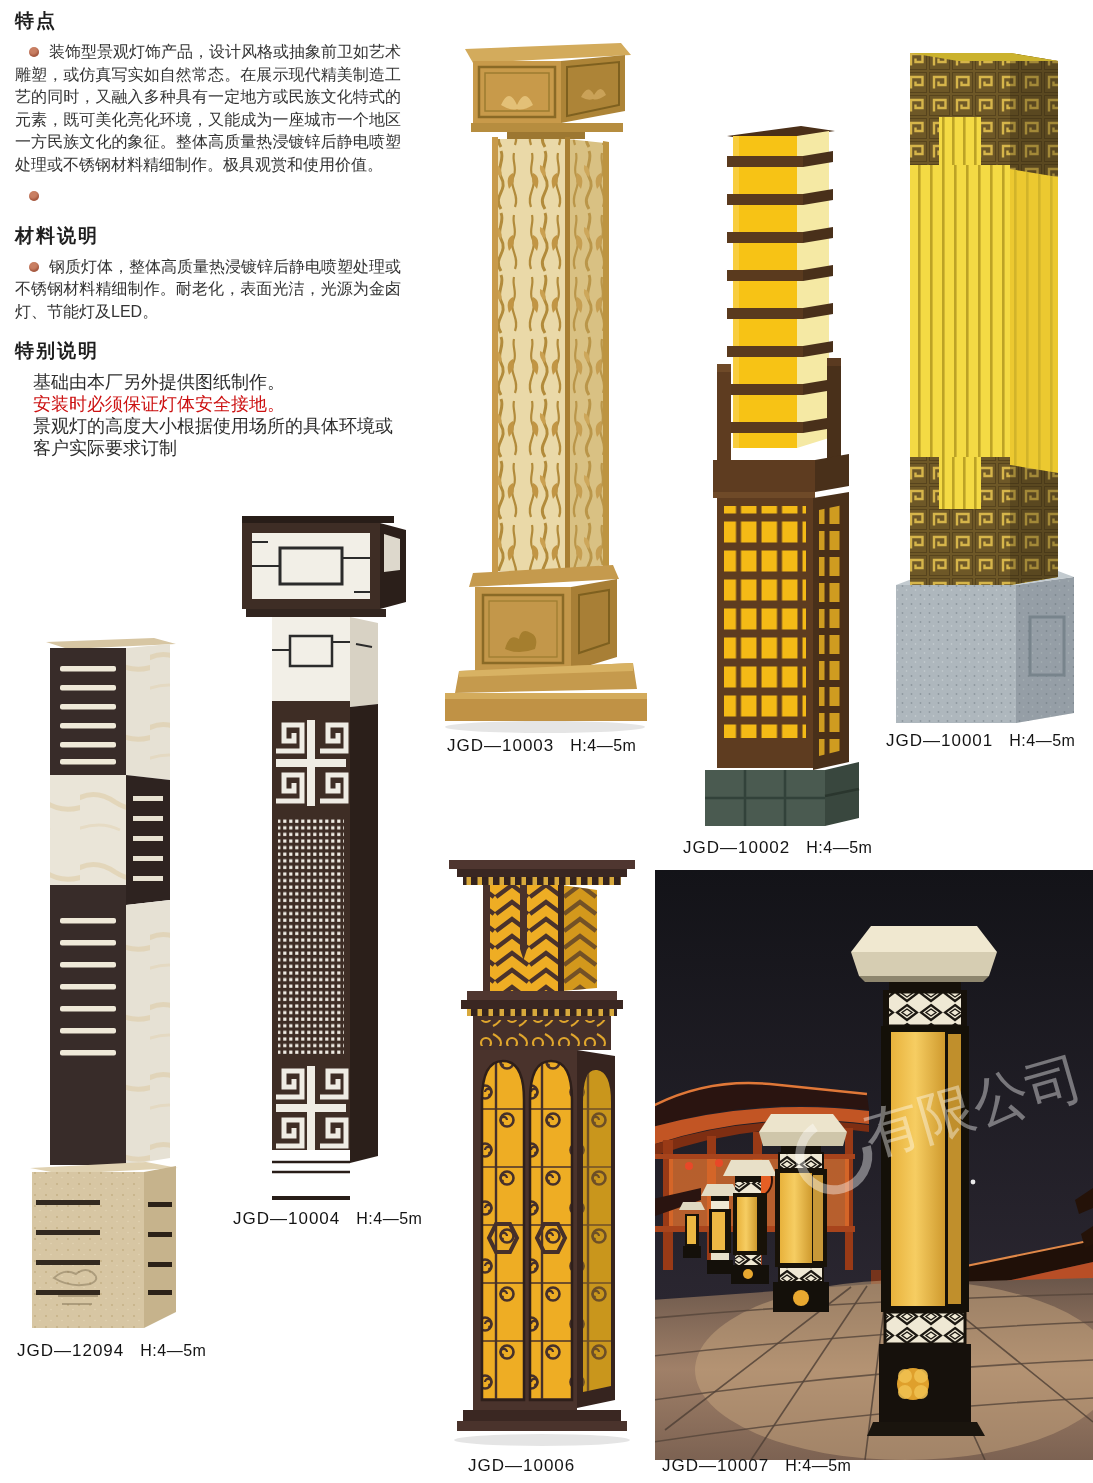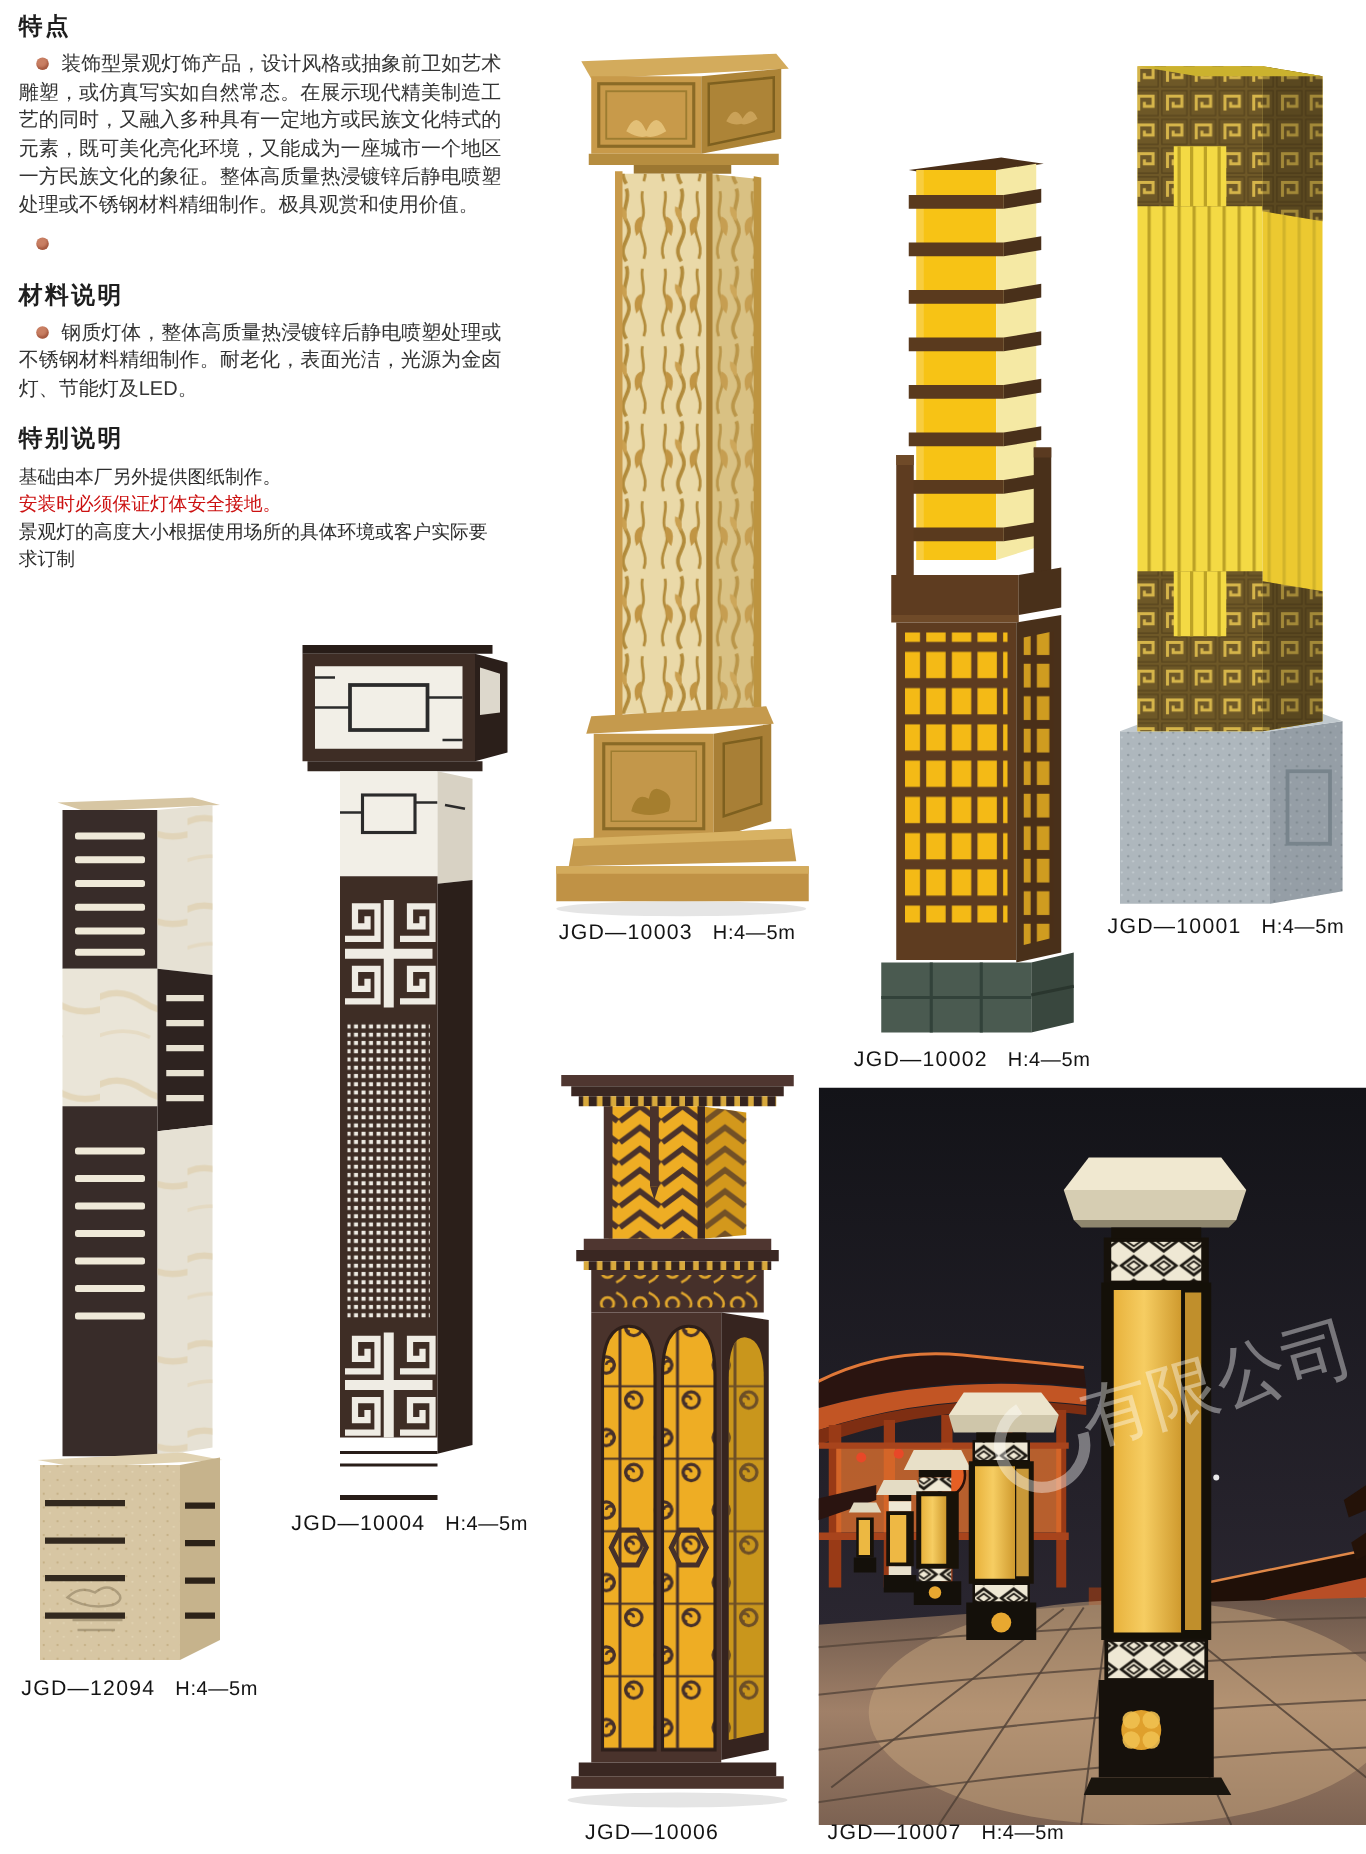--- a/index.html
+++ b/index.html
@@ -5,21 +5,21 @@
   * { margin:0; padding:0; box-sizing:border-box; }
   html,body { background:#ffffff; }
   .page { position:relative; width:1093px; height:1483px; background:#fff; overflow:hidden;
           font-family:Liberation Sans, sans-serif; }
   .info { position:absolute; left:15px; top:8px; width:386px; }
   .sec-title { font-size:19px; font-weight:bold; color:#1e1e1e; letter-spacing:2px; margin:0 0 7px 0; }
   .sec-title.gap { margin-top:15px; }
   .body-text { font-size:16px; line-height:22.5px; color:#333; text-align:justify; margin-bottom:9px; }
   .bullet { display:inline-block; width:10px; height:10px; border-radius:50%;
             background:#c97f63; box-shadow:inset -1px -2px 2px rgba(120,40,20,.45); margin:0 10px 0 14px; }
-  .sp-line { font-size:15px; line-height:22px; color:#2d2d2d; }
+  .sp-line { font-size:18px; line-height:22px; color:#2d2d2d;margin-left:18px; }
   .red { color:#cc1111; }
   figure.product { position:absolute; margin:0; }
   svg { display:block; }
   .label { position:absolute; color:#141414; white-space:nowrap; }
   .label .model { font-size:17px; letter-spacing:1px; }
   .label .h { font-size:16px; margin-left:16px; letter-spacing:0.5px;margin-top:44px; }
 </style>
 </head>
 <body>
 

